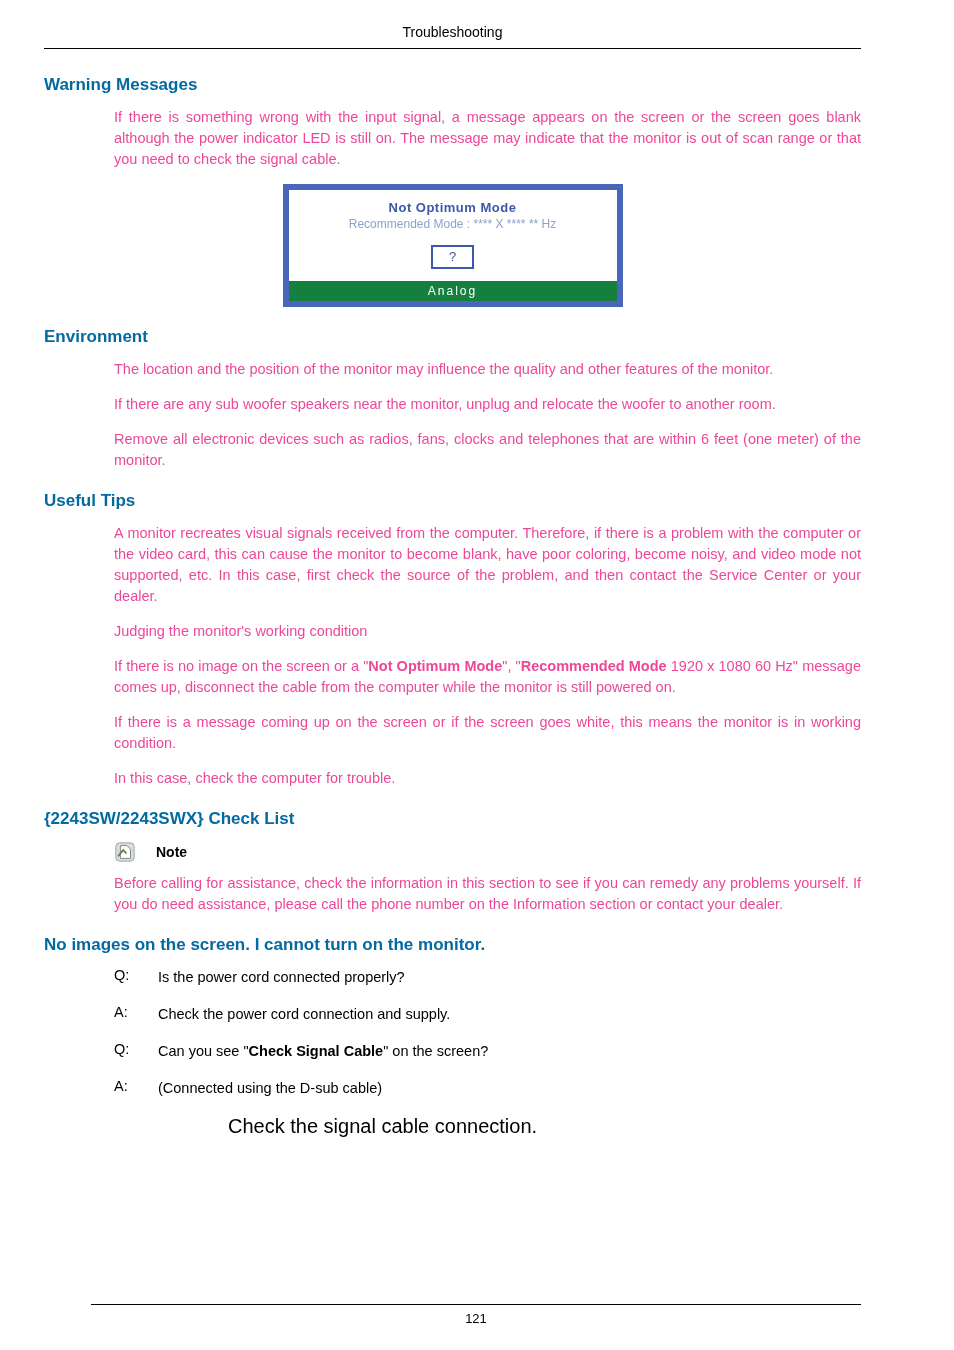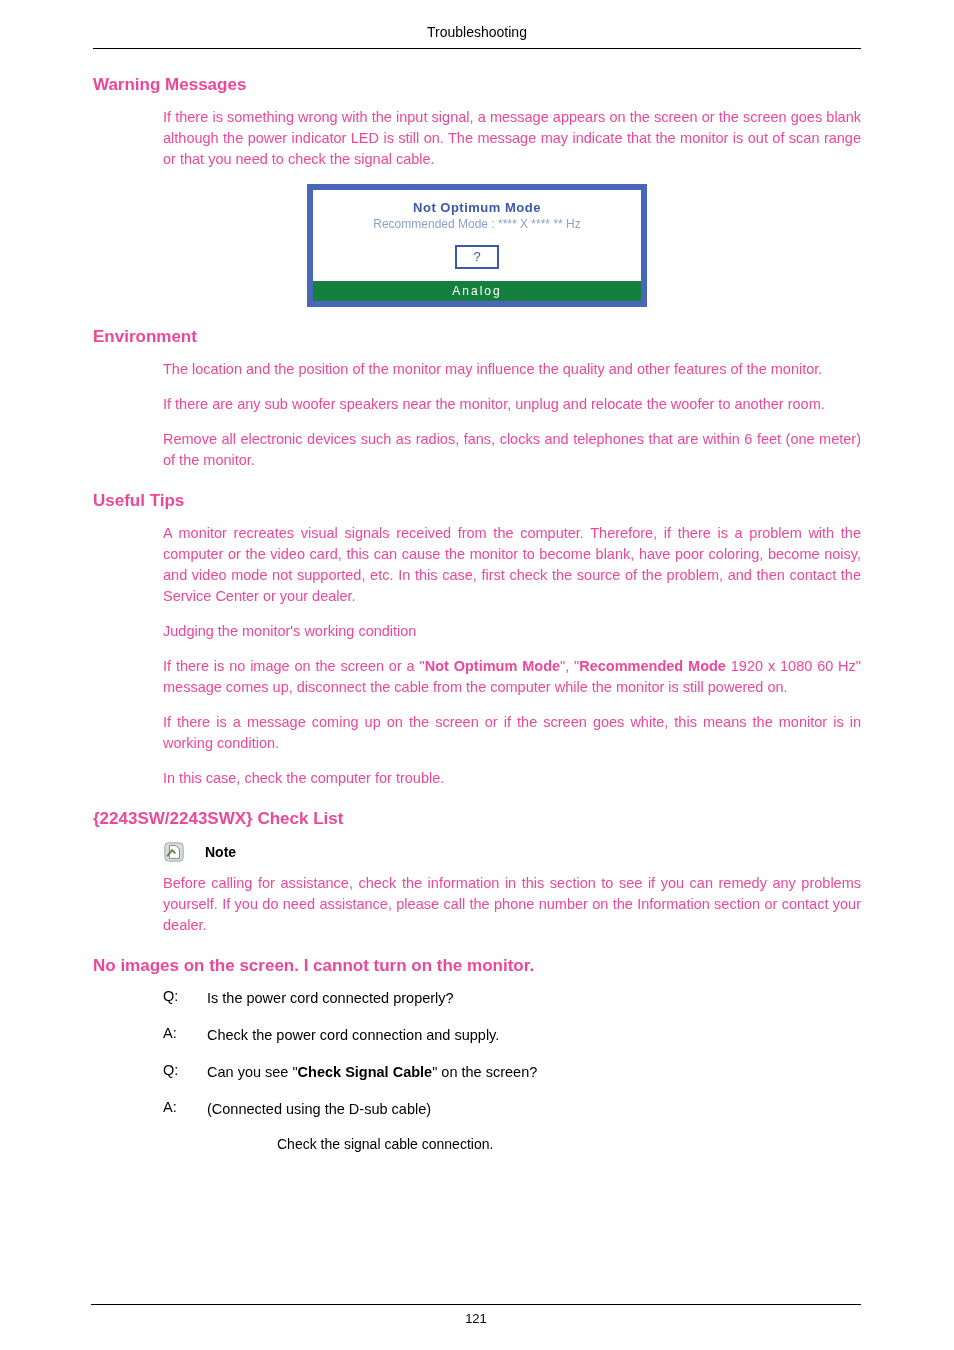--- a/index.html
+++ b/index.html
@@ -5,37 +5,37 @@
   * { box-sizing: border-box; margin: 0; padding: 0; }
   html, body { background: #fff; }
   body {
     width: 954px;
     height: 1350px;
     font-family: Arial, Helvetica, sans-serif;
     color: #000;
     position: relative;
   }
   .page {
-    padding: 24px 93px 0 93px;
+    padding: 24px 93px 0 44px;
   }
   .running-header {
     text-align: center;
     font-size: 14px;
     color: #000;
     padding-bottom: 8px;
   }
   .header-rule {
     border: none;
     border-top: 1px solid #000;
     margin: 0 0 26px 0;
   }
   .section-heading {
     font-size: 17px;
     font-weight: bold;
-    color: #ec4899;
+    color: #0369a1;
     margin: 20px 0 12px 0;
   }
   .body-block {
     margin-left: 70px;
     font-size: 14.5px;
     line-height: 1.45;
     text-align: justify;
     color: #ec4899;
   }
   .body-block p { margin-bottom: 14px; }
@@ -109,21 +109,21 @@
   .qa-row {
     display: flex;
     gap: 22px;
     margin-bottom: 16px;
     align-items: flex-start;
   }
   .qa-label { min-width: 22px; }
   .qa-text { flex: 1; line-height: 1.45; }
   .qa-sub {
     margin-left: 114px;
-    font-size: 14px;
+    font-size: 20px;
     margin-bottom: 4px;
   }
   .footer-area {
     position: absolute;
     left: 91px;
     right: 93px;
     bottom: 24px;
   }
   .footer-rule {
     border: none;

